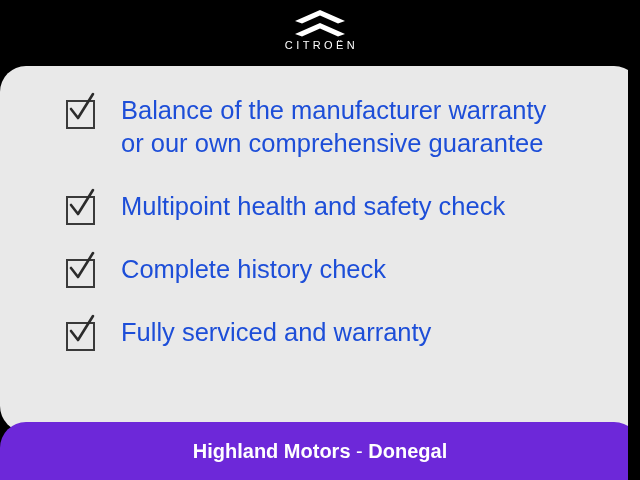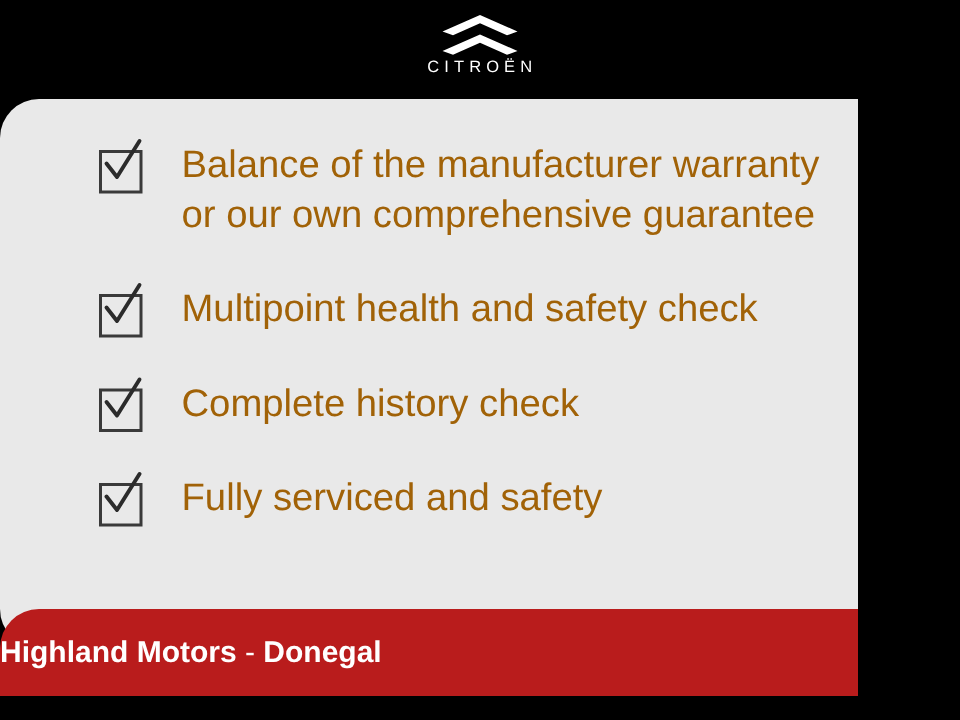--- a/index.html
+++ b/index.html
@@ -8,21 +8,21 @@
     background: #000;
   }
   body {
     width: 640px;
     height: 480px;
     overflow: hidden;
     font-family: "Liberation Sans", sans-serif;
   }
   .frame {
     position: relative;
-    width: 572px;
+    width: 628px;
     height: 480px;
     background: #000000;
     overflow: hidden;
   }
 
   
   .header {
     position: absolute;
     left: 0;
     top: 0;
@@ -93,41 +93,42 @@
   .checkbox svg {
     position: absolute;
     left: -3px;
     top: -10px;
     width: 32px;
     height: 34px;
   }
 
   .item-text {
     margin-left: 26px;
-    color: #a16207;
+    color: #1d4ed8;
     font-size: 25.5px;
     line-height: 33px;
     font-family: "Liberation Sans", sans-serif;
     font-weight: 400;
     white-space: pre-line;
     letter-spacing: 0px;
   }
 
   
   .footer {
     position: absolute;
     left: 0;
-    bottom: 16px;
+    bottom: 0;
     width: 640px;
     height: 58px;
-    background: #b91c1c;
+    background: #6d28d9;
     border-top-left-radius: 26px;
     border-top-right-radius: 26px;
     display: flex;
     align-items: center;
+    justify-content: center;
   }
   .footer-text {
     color: #ffffff;
     font-size: 20px;
     font-family: "Liberation Sans", sans-serif;
   }
   .footer-text .dealer {
     font-weight: bold;
   }
   .footer-text .loc {
@@ -180,21 +181,21 @@
         </span>
         <span class="item-text">Complete history check</span>
       </div>
 
       <div class="item">
         <span class="checkbox">
           <svg viewBox="0 0 32 34">
             <path d="M6 17 L13 26 L28 2" stroke="#2b2b2b" stroke-width="2.6" fill="none" stroke-linecap="round" stroke-linejoin="round"></path>
           </svg>
         </span>
-        <span class="item-text">Fully serviced and safety</span>
+        <span class="item-text">Fully serviced and warranty</span>
       </div>
 
     </div>
   </div>
 
   <div class="footer">
     <div class="footer-text">
       <span class="dealer">Highland Motors</span><span class="footer-sep"> - </span><span class="loc">Donegal</span>
     </div>
   </div>

